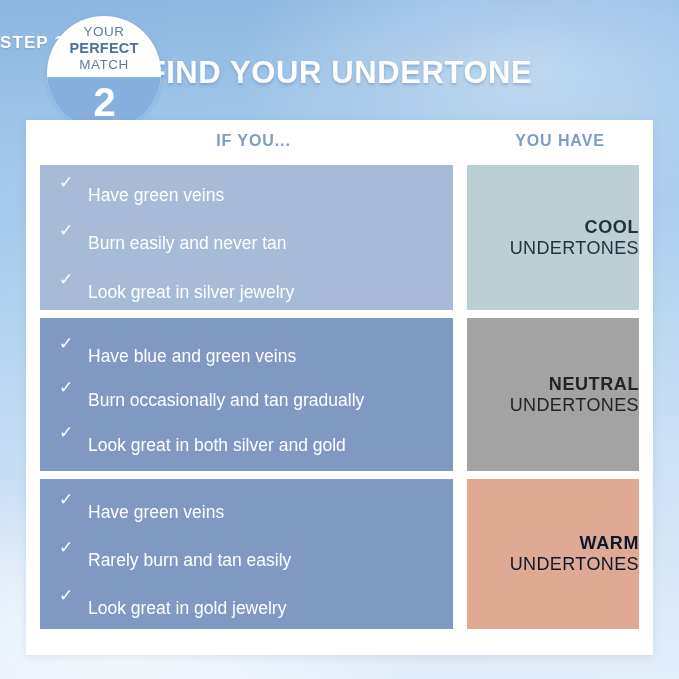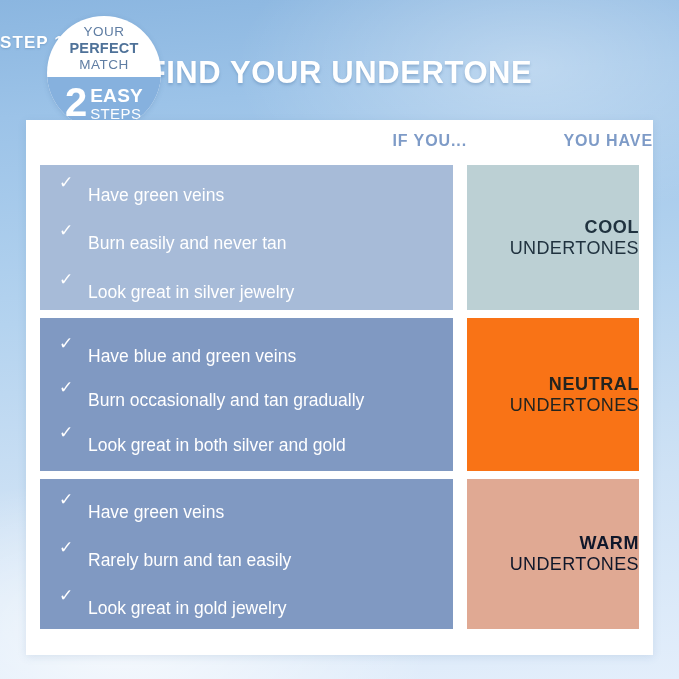--- a/index.html
+++ b/index.html
@@ -140,21 +140,21 @@
     width: 627px;
     height: 32px;
   }
   .col-head {
     position: absolute;
     top: 0;
     color: #7e9bc7;
     font-size: 16px;
     font-weight: bold;
     letter-spacing: 0.9px;
-    text-align: right;
+    text-align: center;
   }
   .col-head.left  { left: 14px;  width: 427px; }
   .col-head.right { left: 441px; width: 186px; }
 
   
   .rows {
     position: absolute;
     left: 0;
     top: 45px;
     width: 627px;
@@ -220,21 +220,21 @@
     font-size: 18px;
     font-weight: bold;
     letter-spacing: 0.6px;
   }
   .swatch .s-sub {
     font-size: 18px;
     font-weight: normal;
     letter-spacing: 0.4px;
   }
   .sw-cool    { background: #bcd0d4; color: #20323f; }
-  .sw-neutral { background: #f97316; color: #24241f; }
+  .sw-neutral { background: #a3a3a3; color: #24241f; }
   .sw-warm    { background: #e0a993; color: #0f172a; }
 </style>
 </head>
 <body>
 
 <div id="infographic">
 
   <div class="header">
     <div class="step-label">STEP 1</div>
     <div class="main-title">FIND YOUR UNDERTONE</div>
@@ -242,24 +242,20 @@
 
   <div class="badge">
     <div class="badge-bottom"></div>
     <div class="badge-top-text">
       <span class="l1">YOUR</span>
       <span class="l2">PERFECT</span>
       <span class="l3">MATCH</span>
     </div>
     <div class="badge-bottom-inner">
       <span class="badge-num">2</span>
-      <span class="badge-words">
-        <span class="w1">EASY</span>
-        <span class="w2">STEPS</span>
-      </span>
     </div>
   </div>
 
   <div class="card">
 
     <div class="col-headers">
       <div class="col-head left">IF YOU...</div>
       <div class="col-head right">YOU HAVE</div>
     </div>
 

